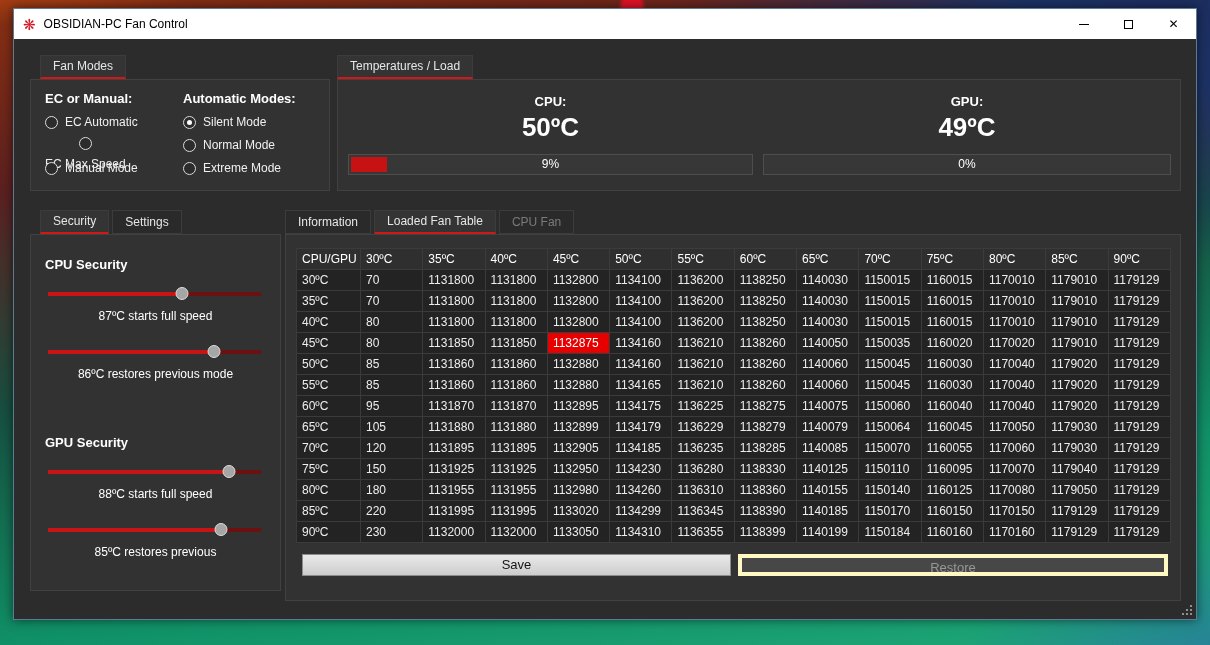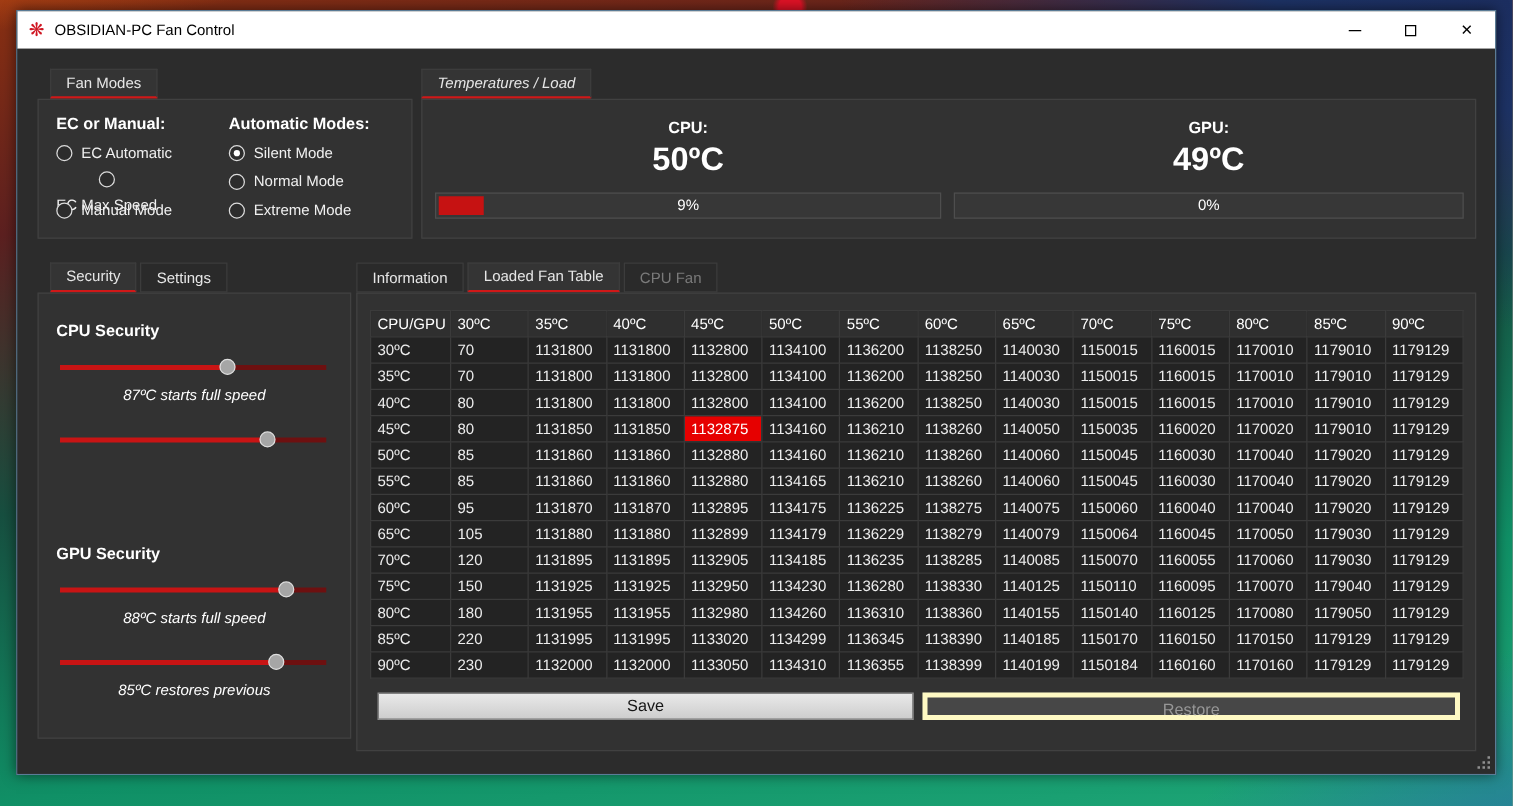--- a/index.html
+++ b/index.html
@@ -57,21 +57,21 @@
   .progress { position:absolute; height:21px; background:#373737; border:1px solid #4e4e4e; }
   .progress .fill { position:absolute; left:2px; top:2px; bottom:2px; width:var(--p,0%); background:#c61212; }
   .progress .ptext { position:absolute; inset:0; text-align:center; line-height:19px; font-size:12px; color:#fff; }
 
   
   .slider { position:absolute; height:14px; width:213px; }
   .slider .track { position:absolute; left:0; right:0; top:5px; height:4px;
     background:linear-gradient(to right,#c81414 0,#c81414 var(--p,50%),#6d1010 var(--p,50%),#6d1010 100%); }
   .slider .thumb { position:absolute; top:0; left:var(--p,50%); transform:translateX(-50%);
     width:13px; height:13px; border-radius:50%; background:#a6a6a6; border:1px solid #dedede; }
-  .caption { position:absolute; left:0; right:0; text-align:center; font-size:12px; color:#fff;font-style:italic; }
+  .caption { position:absolute; left:0; right:0; text-align:center; font-size:12px; color:#fff; }
 
   
   .fan-table { position:absolute; left:10px; top:13px; width:875px; border-collapse:collapse;
                table-layout:fixed; font-size:12px; color:#ededed; background:#232323; }
   .fan-table th, .fan-table td { border:1px solid #3b3b3b; height:21px; padding:0 5px;
                text-align:left; font-weight:normal; overflow:hidden; white-space:nowrap; }
   .fan-table th { background:#2f2f2f; color:#fff; }
   .fan-table th:first-child, .fan-table td:first-child { width:64px; }
   .fan-table td.hl { background:#e60000; color:#ffffff; }
 
@@ -130,21 +130,21 @@
       <label class="radio-row" style="left:152px; top:57px;">
         <span class="radio"></span>
         <span class="rlabel">Normal Mode</span>
       </label>
       <label class="radio-row" style="left:152px; top:80px;">
         <span class="radio"></span>
         <span class="rlabel">Extreme Mode</span>
       </label>
     </div>
 
-    <div class="tabstrip" style="left:323px; top:16px;font-style:italic;">
+    <div class="tabstrip" style="left:323px; top:16px;">
       <div class="tab active">Temperatures / Load</div>
     </div>
     <div class="panel" style="left:323px; top:40px; width:844px; height:112px;">
       <div class="temp-label" style="left:10px; top:14px; width:405px;">CPU:</div>
       <div class="temp-value" style="left:10px; top:32px; width:405px;">50ºC</div>
       <div class="progress" style="left: 10px; top: 74px; width: 405px; --p: 9%;">
         <div class="fill"></div>
         <span class="ptext">9%</span>
       </div>
       <div class="temp-label" style="left:425px; top:14px; width:408px;">GPU:</div>
@@ -165,20 +165,21 @@
       <div class="slider" style="left: 17px; top: 52px; --p: 63%;">
         <div class="track"></div>
         <div class="thumb"></div>
       </div>
       <div class="caption" style="top:74px;">87ºC starts full speed</div>
 
       <div class="slider" style="left: 17px; top: 110px; --p: 78%;">
         <div class="track"></div>
         <div class="thumb"></div>
       </div>
+      <div class="caption" style="top:132px;">86ºC restores previous mode</div>
 
       <div class="group-heading" style="left:14px; top:200px;">GPU Security</div>
 
       <div class="slider" style="left: 17px; top: 230px; --p: 85%;">
         <div class="track"></div>
         <div class="thumb"></div>
       </div>
       <div class="caption" style="top:252px;">88ºC starts full speed</div>
 
       <div class="slider" style="left: 17px; top: 288px; --p: 81%;">

